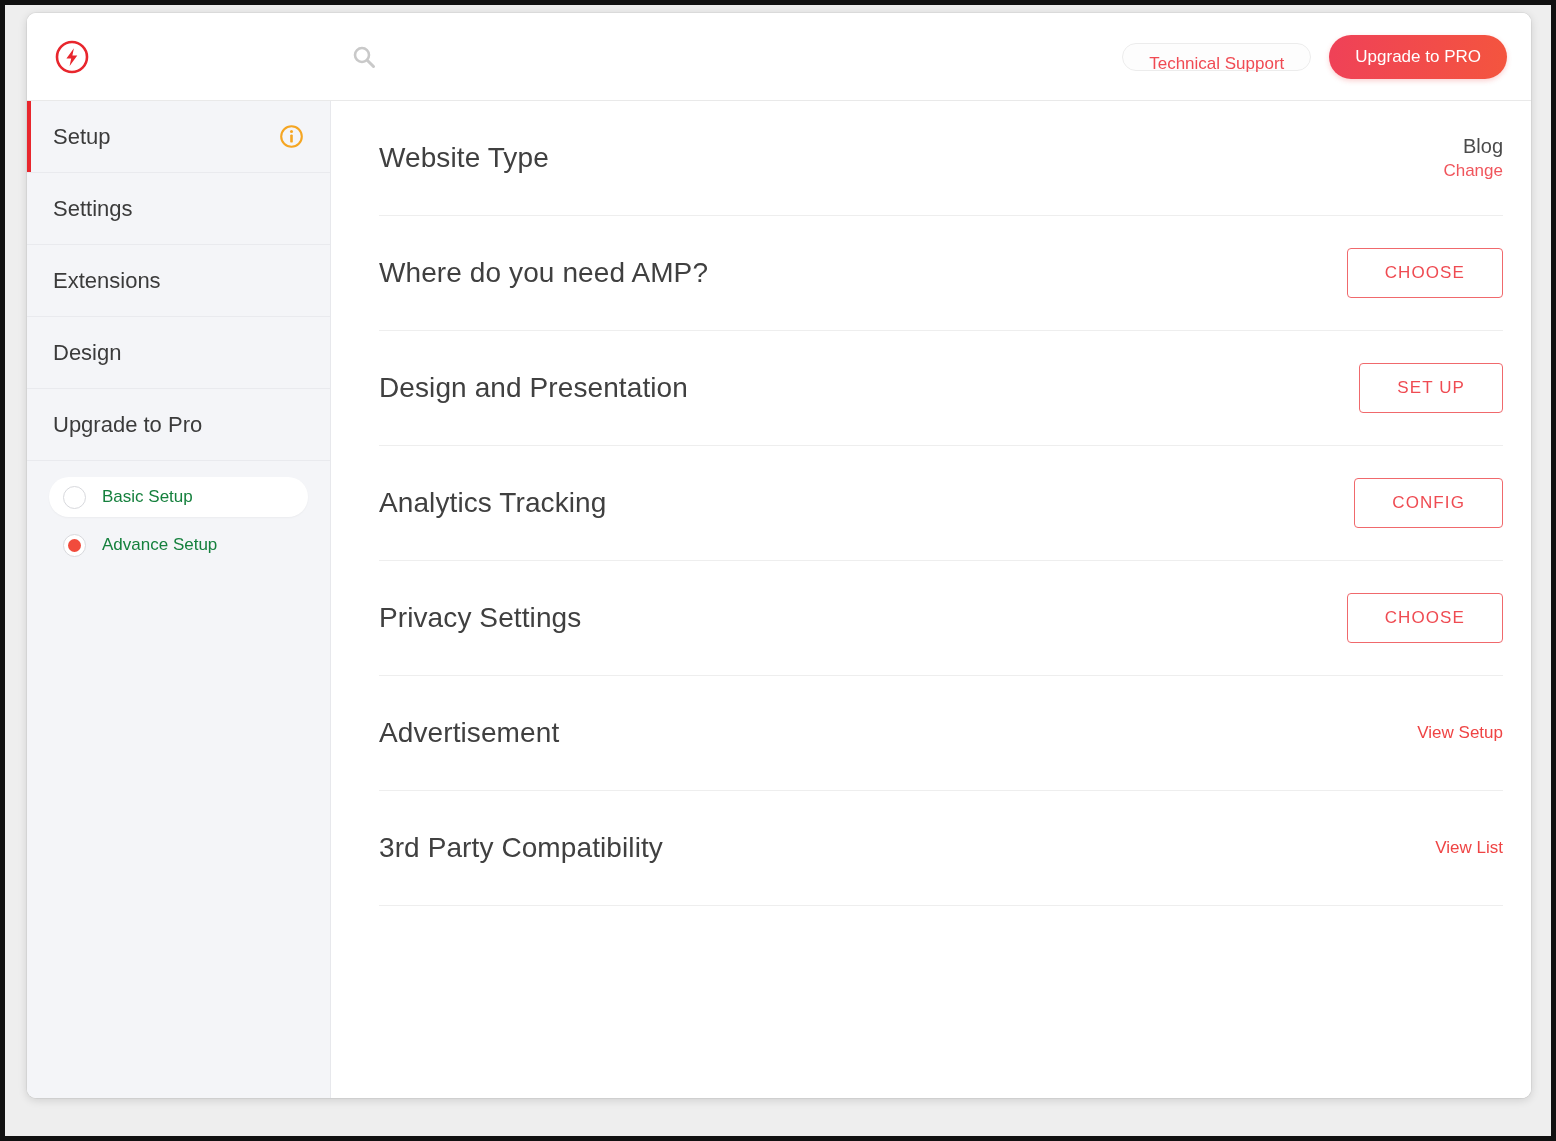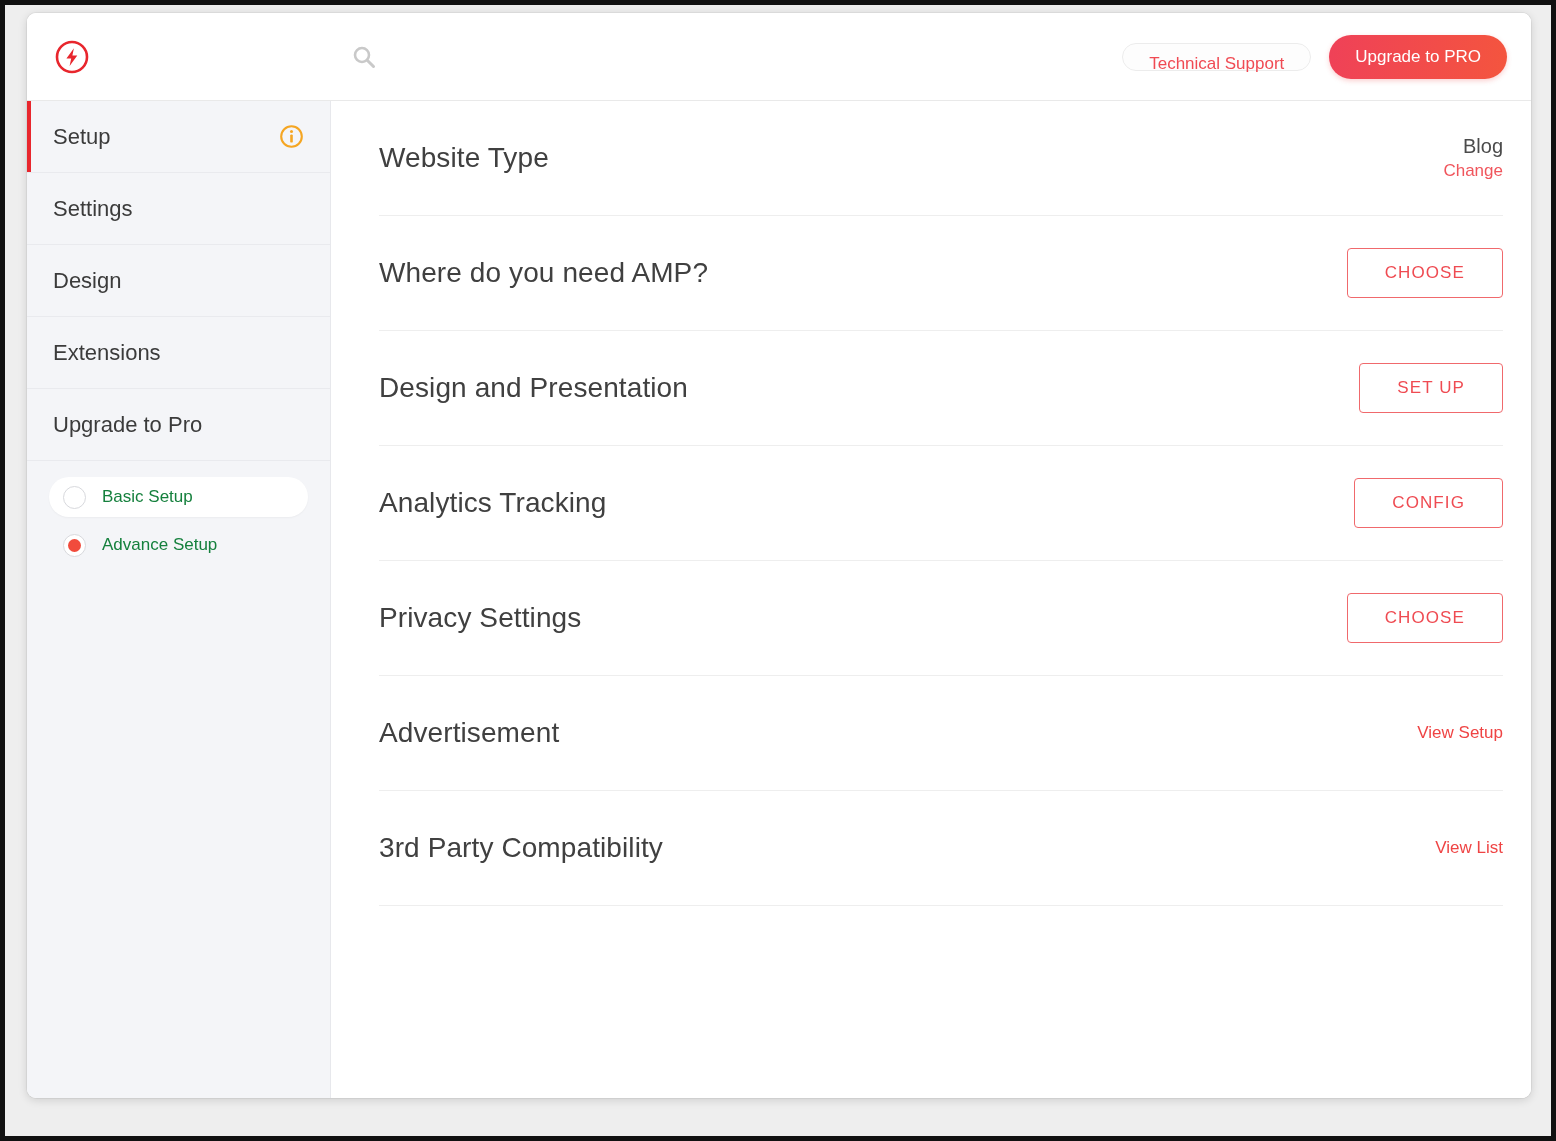--- a/index.html
+++ b/index.html
@@ -261,25 +261,25 @@
             <circle cx="12.5" cy="7.4" r="1.5" fill="#f5a623"></circle>
             <rect x="11.2" y="10.4" width="2.6" height="8.2" rx="1.2" fill="#f5a623"></rect>
           </svg>
         </div>
 
         <div class="nav-item">
           <span class="nav-label">Settings</span>
         </div>
 
         <div class="nav-item">
+          <span class="nav-label">Extensions</span>
+        </div>
+
+        <div class="nav-item">
           <span class="nav-label">Design</span>
-        </div>
-
-        <div class="nav-item">
-          <span class="nav-label">Extensions</span>
         </div>
 
         <div class="nav-item">
           <span class="nav-label">Upgrade to Pro</span>
         </div>
 
         <div class="setup-modes">
           <div class="mode-row selected-pill">
             <span class="radio"></span>
             <span>Basic Setup</span>

